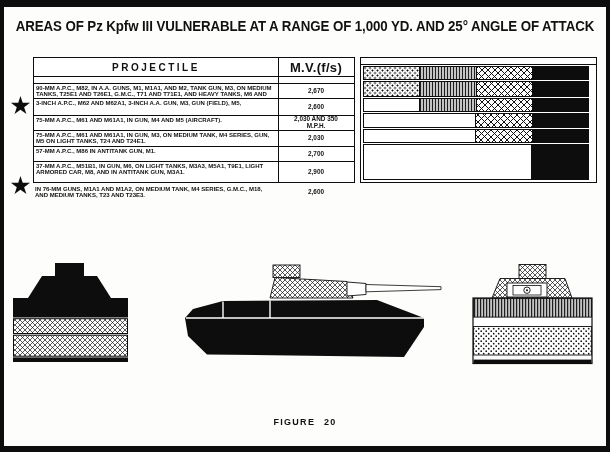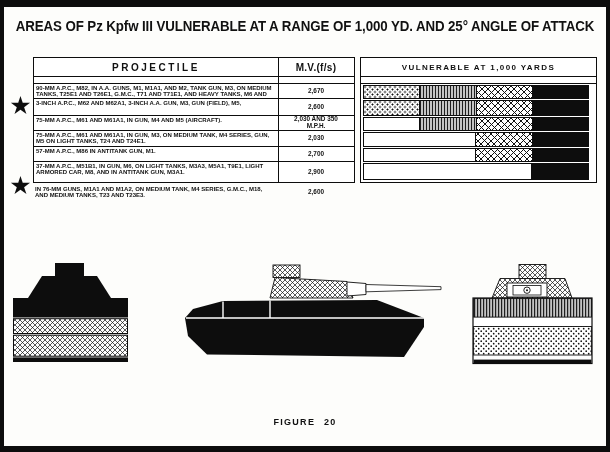--- a/index.html
+++ b/index.html
@@ -13,21 +13,21 @@
         font-family:"DejaVu Sans",sans-serif;color:#0d0d0d;}
   .star1{top:93px;} .star2{top:173px;}
 
   
   .proj-table{position:absolute;left:33px;top:57px;width:322px;height:126px;
         border:1.5px solid #0d0d0d;box-sizing:border-box;display:flex;flex-direction:column;background:#fff;}
   .col-divider{position:absolute;left:244px;top:0;bottom:0;width:1px;background:#0d0d0d;}
   .thead{height:19px;display:flex;border-bottom:1px solid #0d0d0d;box-sizing:border-box;}
   .th{display:flex;align-items:center;justify-content:center;font-weight:bold;}
   .th-proj{width:244px;font-size:10px;letter-spacing:2.5px;}
-  .th-mv{flex:1;font-size:10px;letter-spacing:0.3px;}
+  .th-mv{flex:1;font-size:13px;letter-spacing:0.3px;}
   .gap-row{height:7px;border-bottom:1px solid #0d0d0d;box-sizing:border-box;}
   .tbody{flex:1;display:flex;flex-direction:column;}
   .trow{display:flex;border-bottom:1px solid #0d0d0d;box-sizing:border-box;}
   .trow:last-child{border-bottom:none;}
   .td-proj{width:244px;padding:1px 2px 0 2px;font-size:6px;line-height:6.4px;font-weight:bold;
         box-sizing:border-box;overflow:hidden;}
   .td-mv{flex:1;display:flex;align-items:center;justify-content:center;text-align:center;
         font-size:6.4px;line-height:6.6px;font-weight:bold;padding:0 9px;box-sizing:border-box;}
 
   
@@ -106,21 +106,20 @@
         </div>
       </div>
   </div>
 
   <div class="footnote-row">
     <div class="fn-proj">IN 76-MM GUNS, M1A1 AND M1A2, ON MEDIUM TANK, M4 SERIES, G.M.C., M18, AND MEDIUM TANKS, T23 AND T23E3.</div>
     <div class="fn-mv">2,600</div>
   </div>
 
   <div class="vuln-chart">
-    <div class="chead">VULNERABLE AT 1,000 YARDS</div>
     <div class="cgap"></div>
     <div class="cbody" id="chart-rows">
         <div class="crow" style="height: 14px;">
           <div class="seg pat-dots" style="flex: 1 1 0%;"></div>
           <div class="seg pat-vlines" style="flex: 1 1 0%;"></div>
           <div class="seg pat-cross" style="flex: 1 1 0%;"></div>
           <div class="seg pat-black" style="flex: 1 1 0%;"></div>
         </div>
         <div class="crow" style="height: 16px;">
           <div class="seg pat-dots" style="flex: 1 1 0%;"></div>

